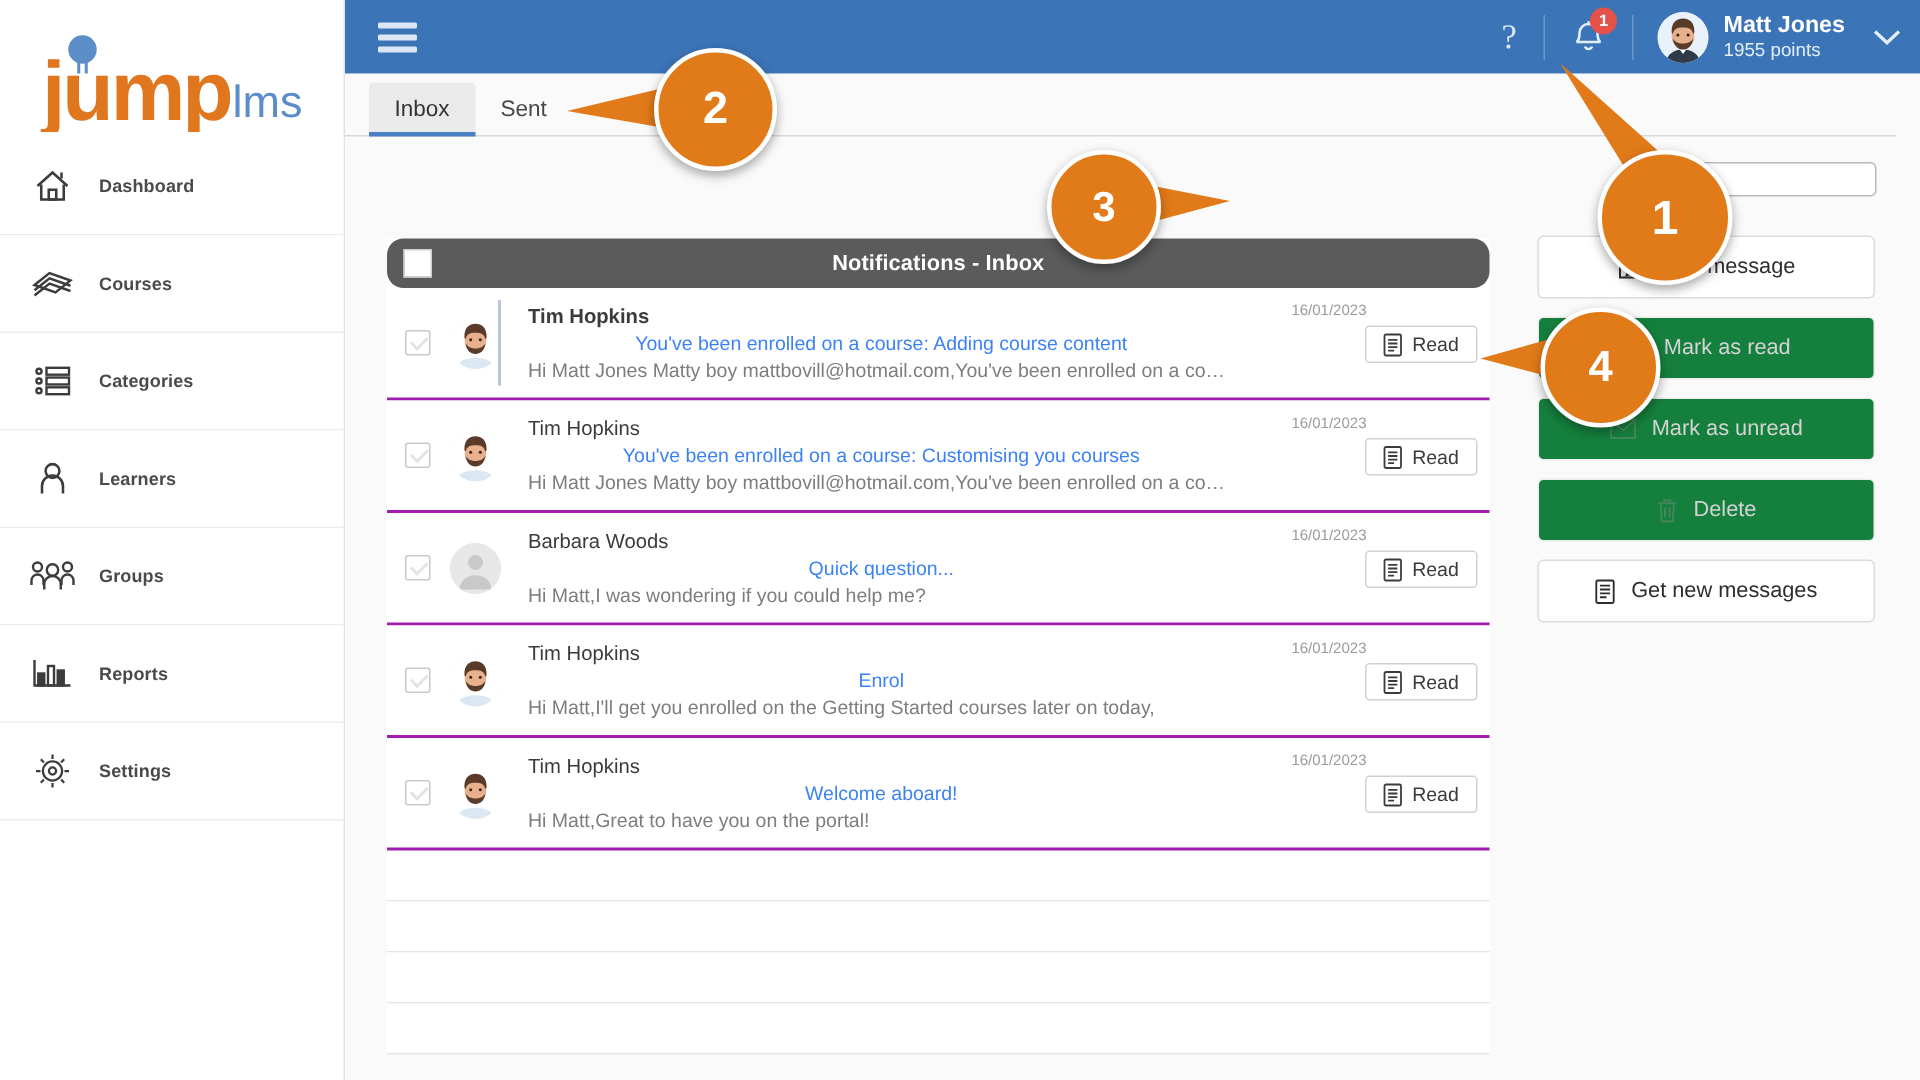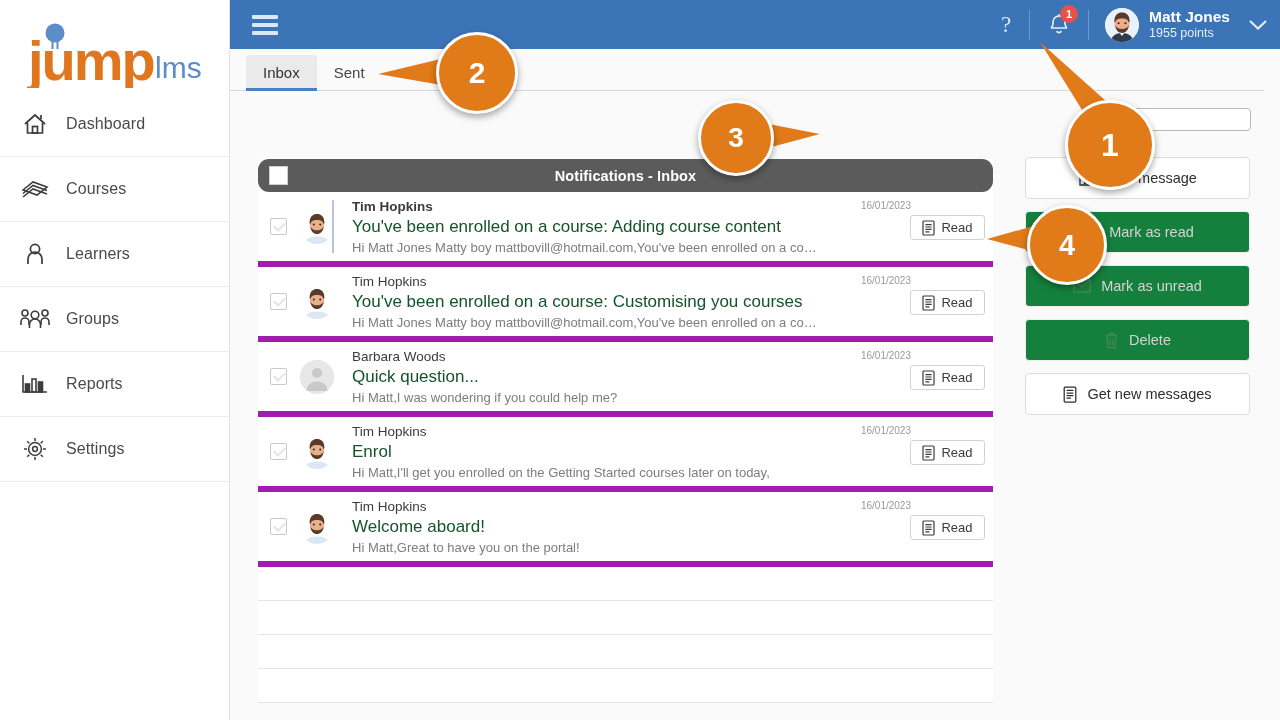--- a/index.html
+++ b/index.html
@@ -37,23 +37,24 @@
     background: #fff;
   }
   .nav-item .nav-icon {
     width: 34px; height: 34px;
     display: flex; align-items: center; justify-content: center;
     margin-right: 14px;
     color: #3c3c3c;
     flex: 0 0 34px;
   }
   .nav-item .nav-label {
-    font-size: 16px;
+    font-size: 12px;
     color: #4a4a4a;
     letter-spacing: .1px;
+    font-weight: bold;
   }
 
   
   .topbar {
     position: absolute; left: 230px; top: 0;
     width: 1050px; height: 49px;
     background: #3c74b8;
     display: flex; align-items: center;
     z-index: 6;
   }
@@ -184,21 +185,21 @@
     position: absolute; left: 0; right: 0;
     text-align: center;
     color: #fff; font-size: 14.5px; font-weight: bold;
     letter-spacing: .1px;
     pointer-events: none;
   }
 
   .msg-row {
     position: relative;
     height: 75px;
-    border-bottom: 6px solid #a21caf;
+    border-bottom: 2px solid #a21caf;
     display: flex; align-items: center;
     background: #fff;
   }
   .msg-row.highlight::before {
     content: ""; position: absolute;
     left: 74px; top: 8px; bottom: 8px; width: 2px;
     background: #b7c6da;
   }
   .row-cb {
     width: 17px; height: 17px;
@@ -223,23 +224,24 @@
   .row-avatar.placeholder { background: #e6e6e6; }
   .row-body {
     flex: 1; min-width: 0;
     padding-left: 18px; padding-right: 10px;
   }
   .row-sender {
     font-size: 13.5px; color: #3b3b3b; margin-bottom: 3px;
   }
   .row-sender.bold { font-weight: bold; }
   .row-subject {
-    font-size: 17px; color: #14532d; margin-bottom: 3px;
+    font-size: 13px; color: #3b82f6; margin-bottom: 3px;
     white-space: nowrap; overflow: hidden; text-overflow: ellipsis;
     cursor: pointer;
+    text-align: center;
   }
   .row-preview {
     font-size: 13px; color: #7d7d7d;
     white-space: nowrap; overflow: hidden; text-overflow: ellipsis;
   }
   .row-right {
     width: 160px; flex: 0 0 160px;
     height: 75px; position: relative;
   }
   .row-date {
@@ -335,20 +337,33 @@
       <span class="nav-icon">
         <svg width="28" height="24" viewBox="0 0 28 24" fill="none" stroke="#3c3c3c" stroke-width="1.6">
           <path d="M2 13 L12 5 L26 10 L16 18 Z"></path>
           <path d="M2 16.5 L12 8.5 L26 13.5"></path>
           <path d="M2 20 L12 12 L26 17"></path>
         </svg>
       </span>
       <span class="nav-label">Courses</span>
     </div>
 
+    <div class="nav-item">
+      <span class="nav-icon">
+        <svg width="26" height="22" viewBox="0 0 26 22" fill="none" stroke="#3c3c3c" stroke-width="1.6">
+          <circle cx="4" cy="4.5" r="1.7"></circle>
+            <circle cx="4" cy="11" r="1.7"></circle>
+            <circle cx="4" cy="17.5" r="1.7"></circle>
+          <rect x="9" y="2.2" width="15" height="4.6"></rect>
+          <rect x="9" y="8.7" width="15" height="4.6"></rect>
+          <rect x="9" y="15.2" width="15" height="4.6"></rect>
+        </svg>
+      </span>
+      <span class="nav-label">Categories</span>
+    </div>
 
     <div class="nav-item">
       <span class="nav-icon">
         <svg width="24" height="24" viewBox="0 0 24 24" fill="none" stroke="#3c3c3c" stroke-width="1.7">
           <circle cx="12" cy="7" r="4.6"></circle>
           <path d="M5 22 V17 a7 7 0 0 1 14 0 V22"></path>
         </svg>
       </span>
       <span class="nav-label">Learners</span>
     </div>

